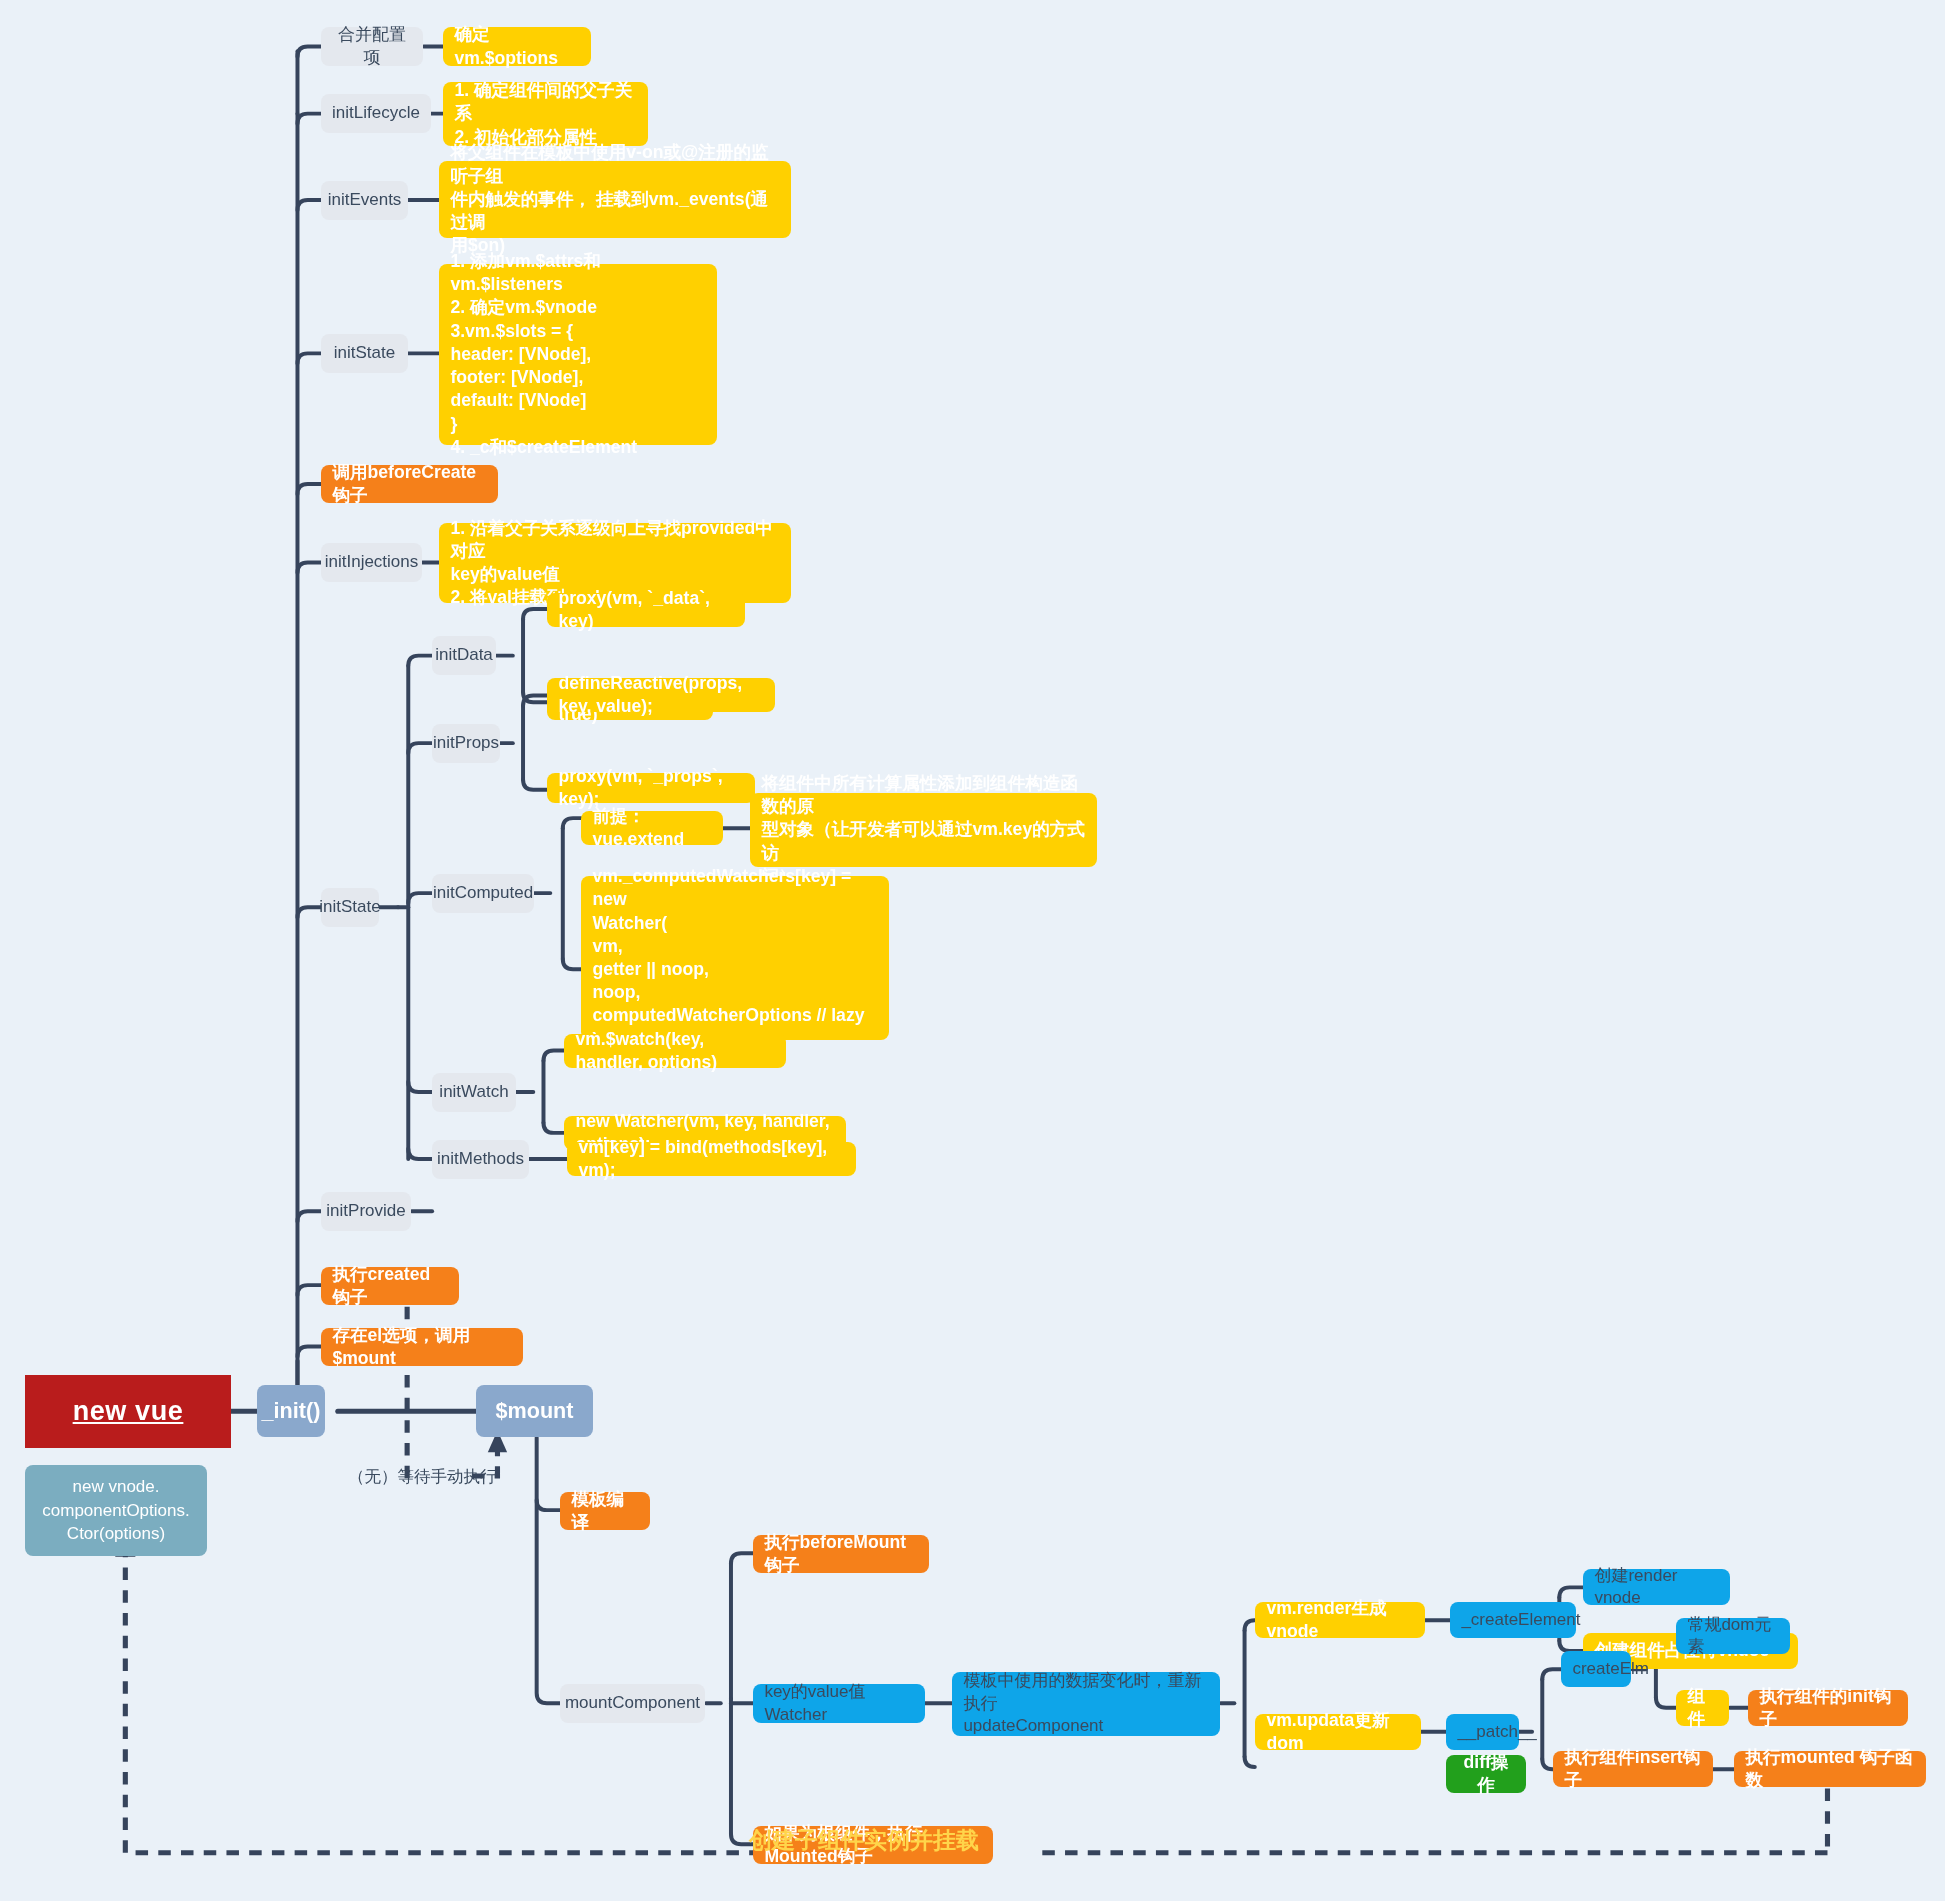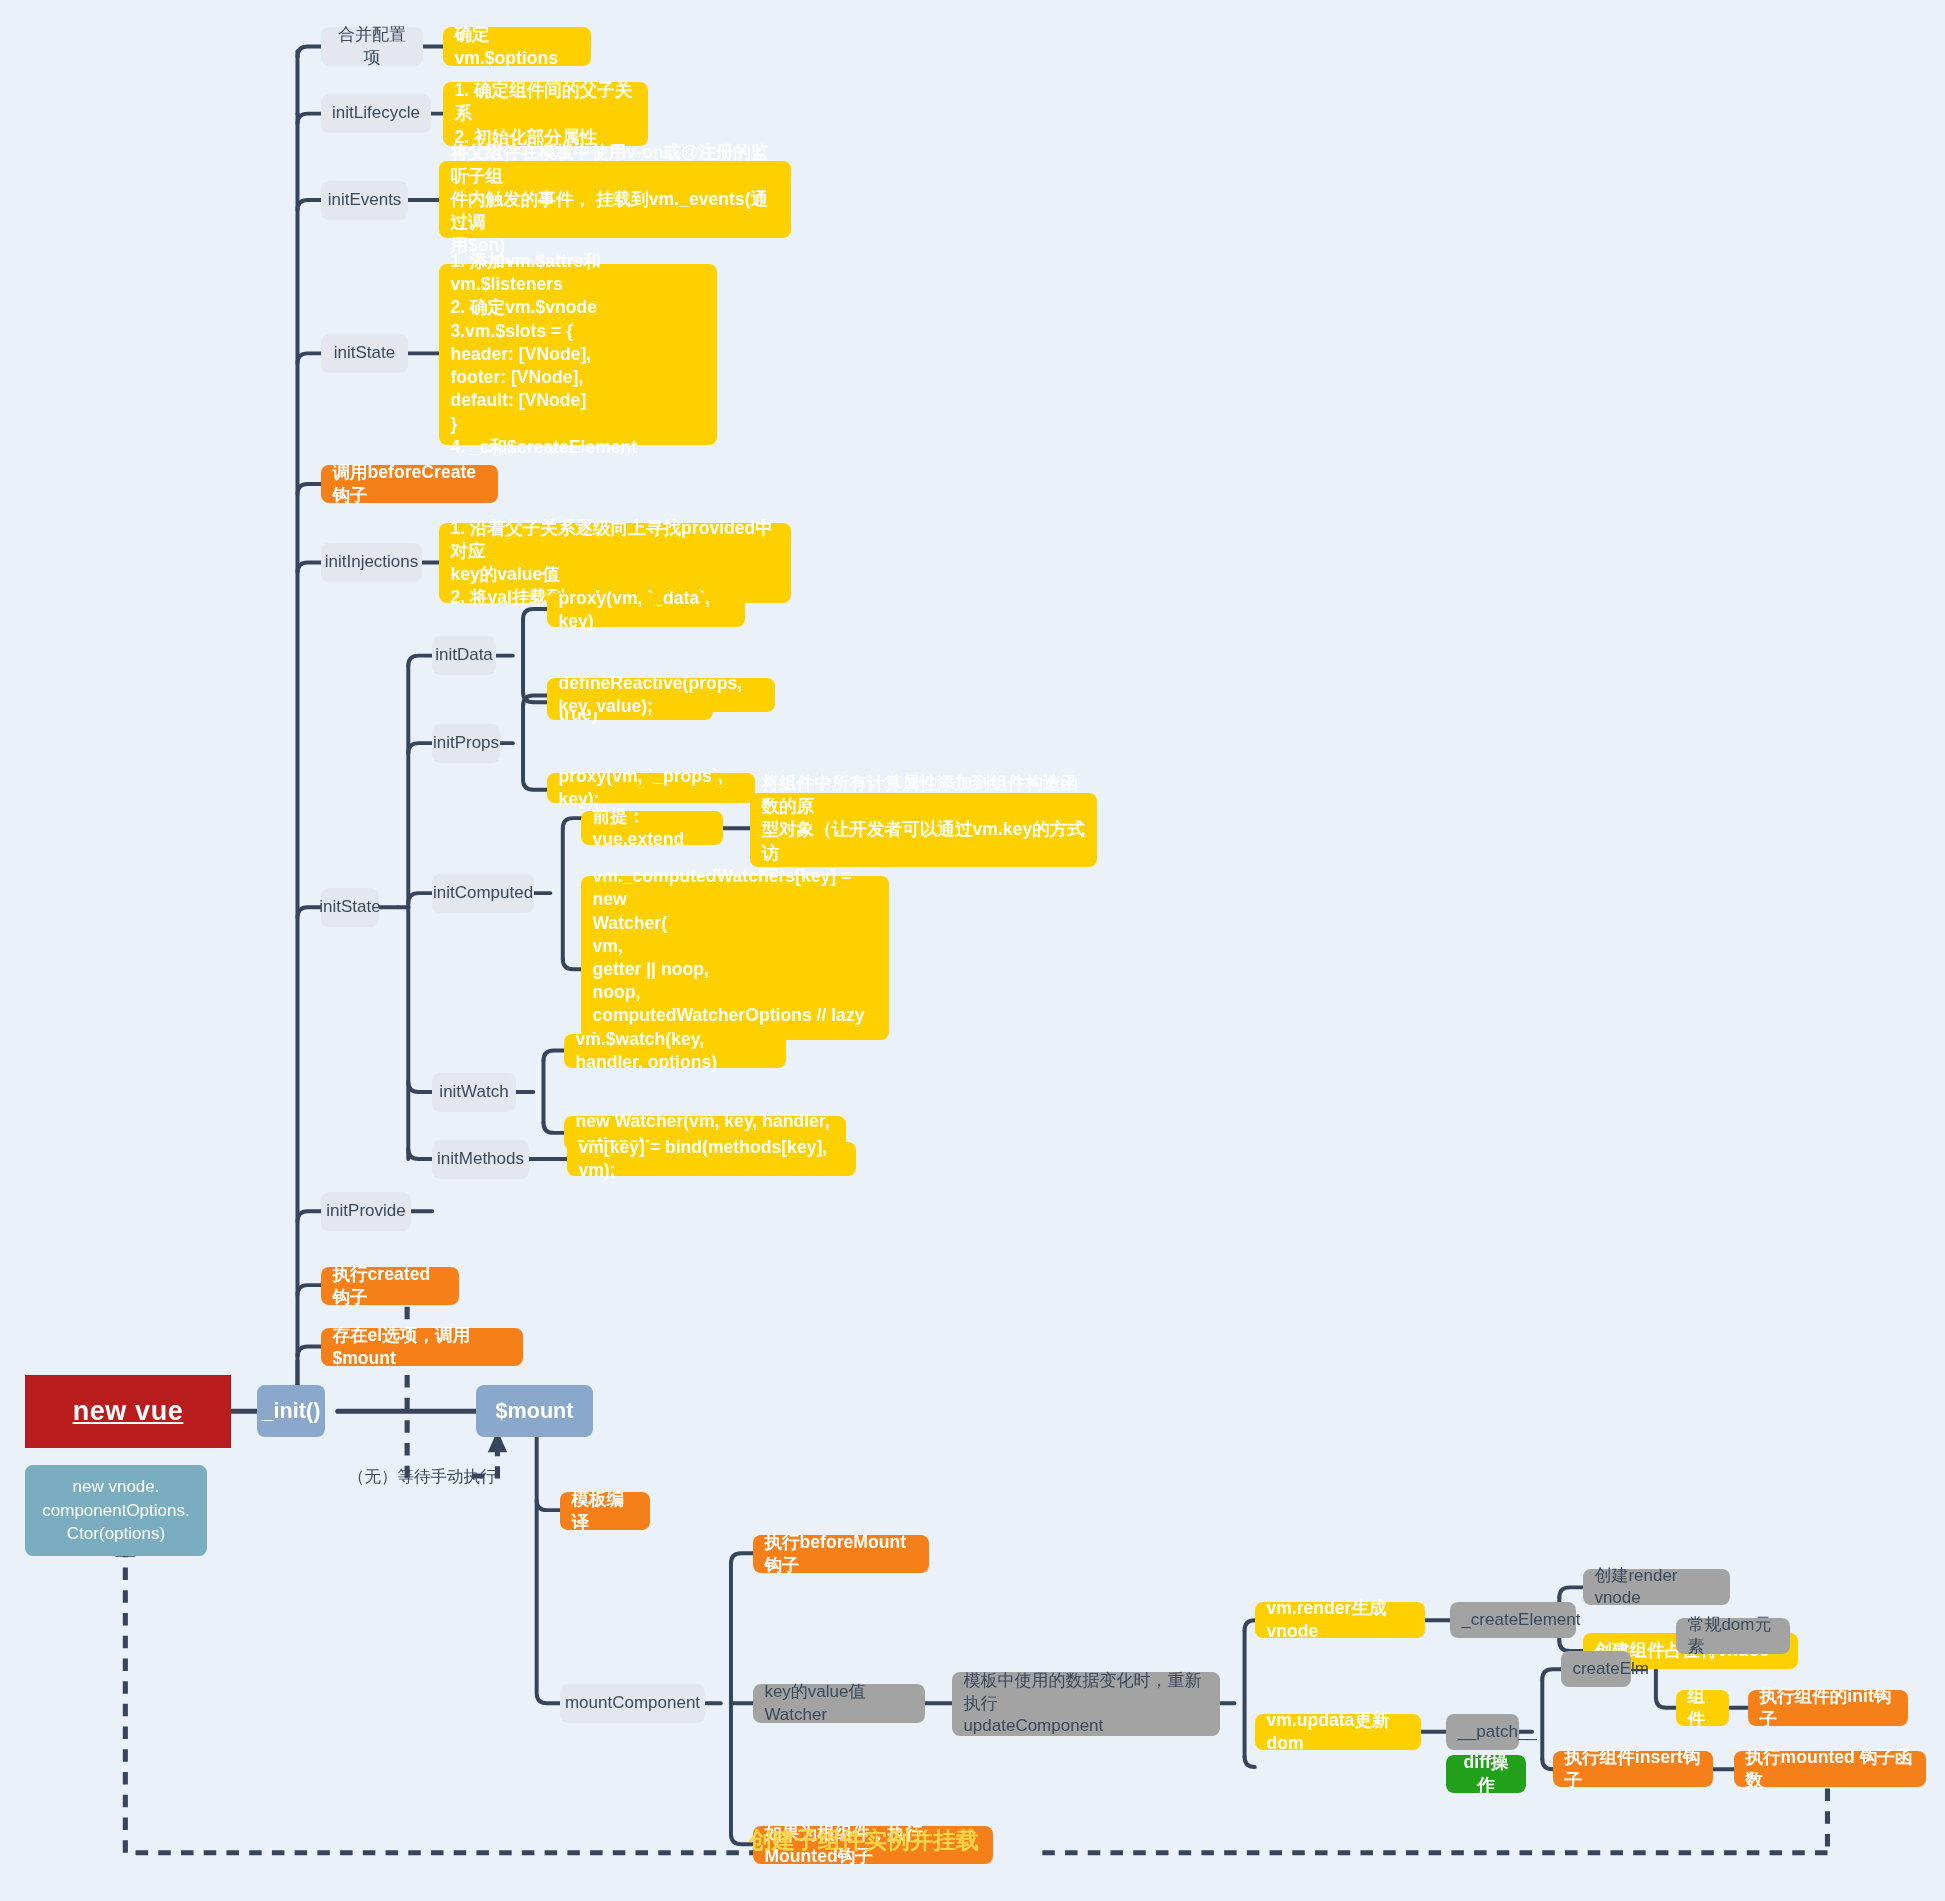--- a/index.html
+++ b/index.html
@@ -31,21 +31,21 @@
   }
   .grey{
     background:#e4e8ee;
     color:#3a4a5e;
     font-size:17px;
     padding:6.8px 11.4px;
     justify-content:center;
     text-align:center;
   }
   .greyleft{
-    background:#a3a3a3;
+    background:#0ea5e9;
     color:#3a4a5e;
     font-size:17px;
     padding:6.8px 11.4px;
     justify-content:flex-start;
     text-align:left;
   }
   .yellow{
     background:#ffd000;
     color:#ffffff;
     font-size:17.6px;

